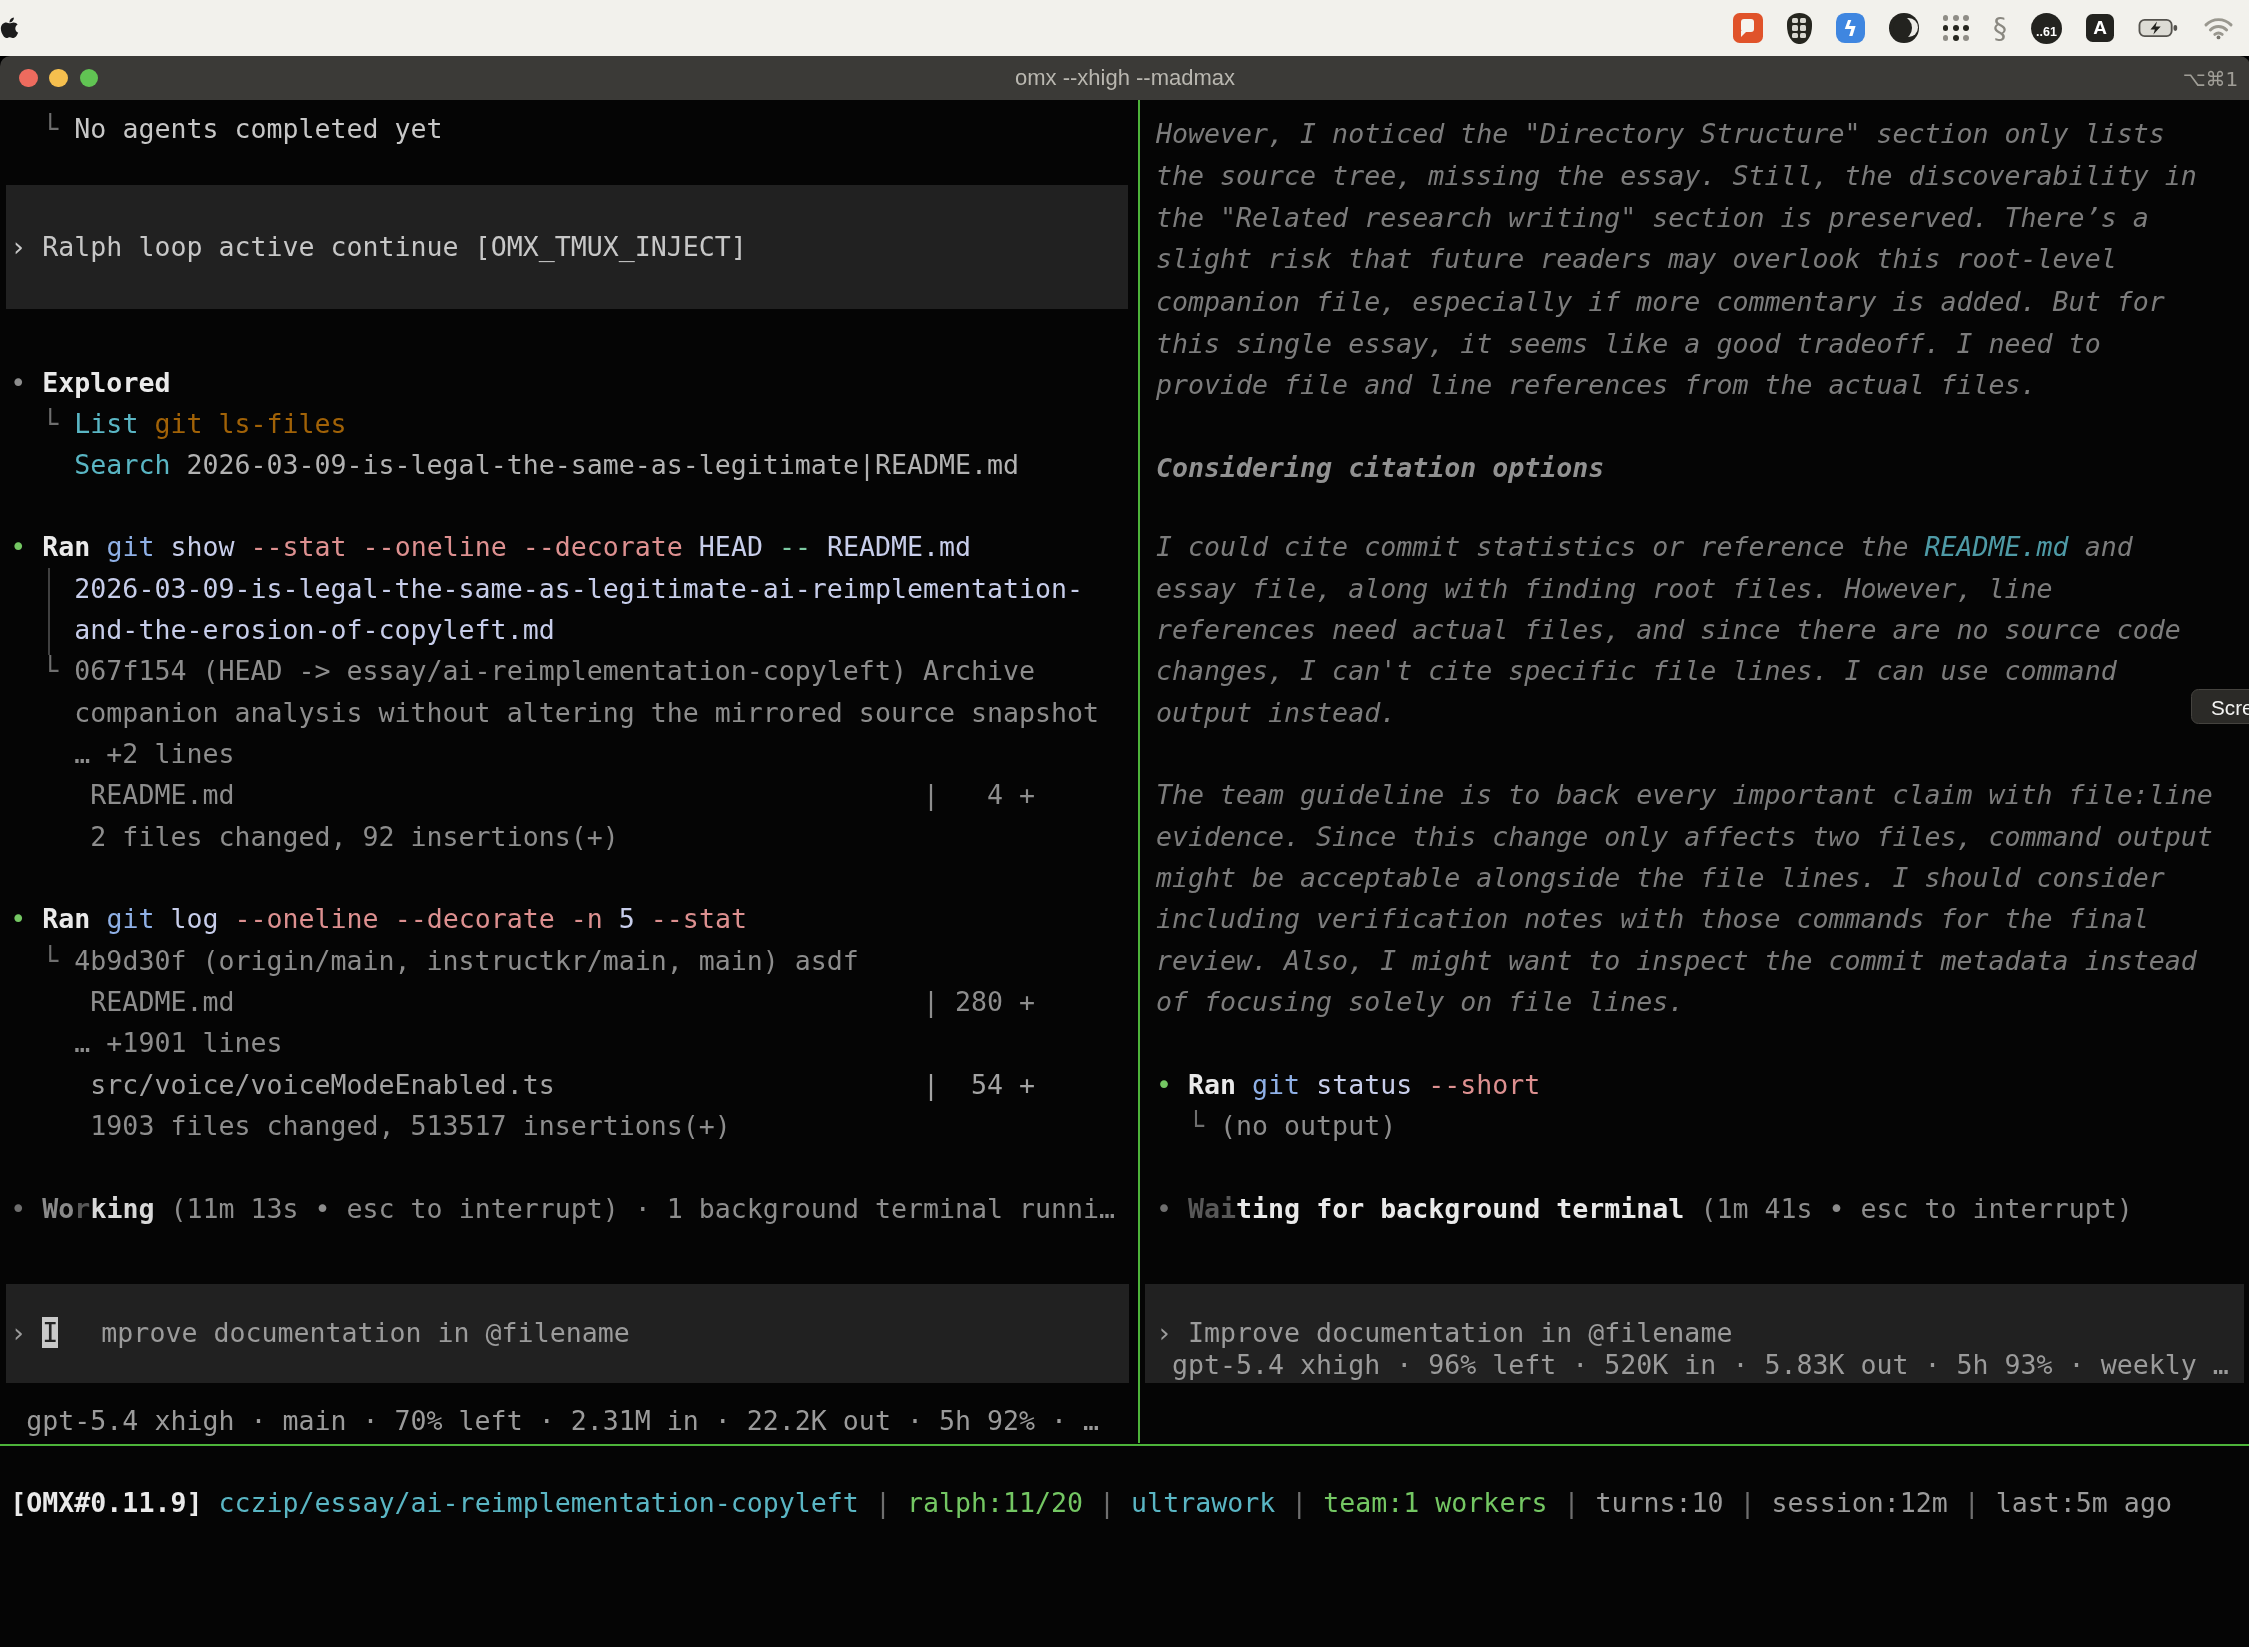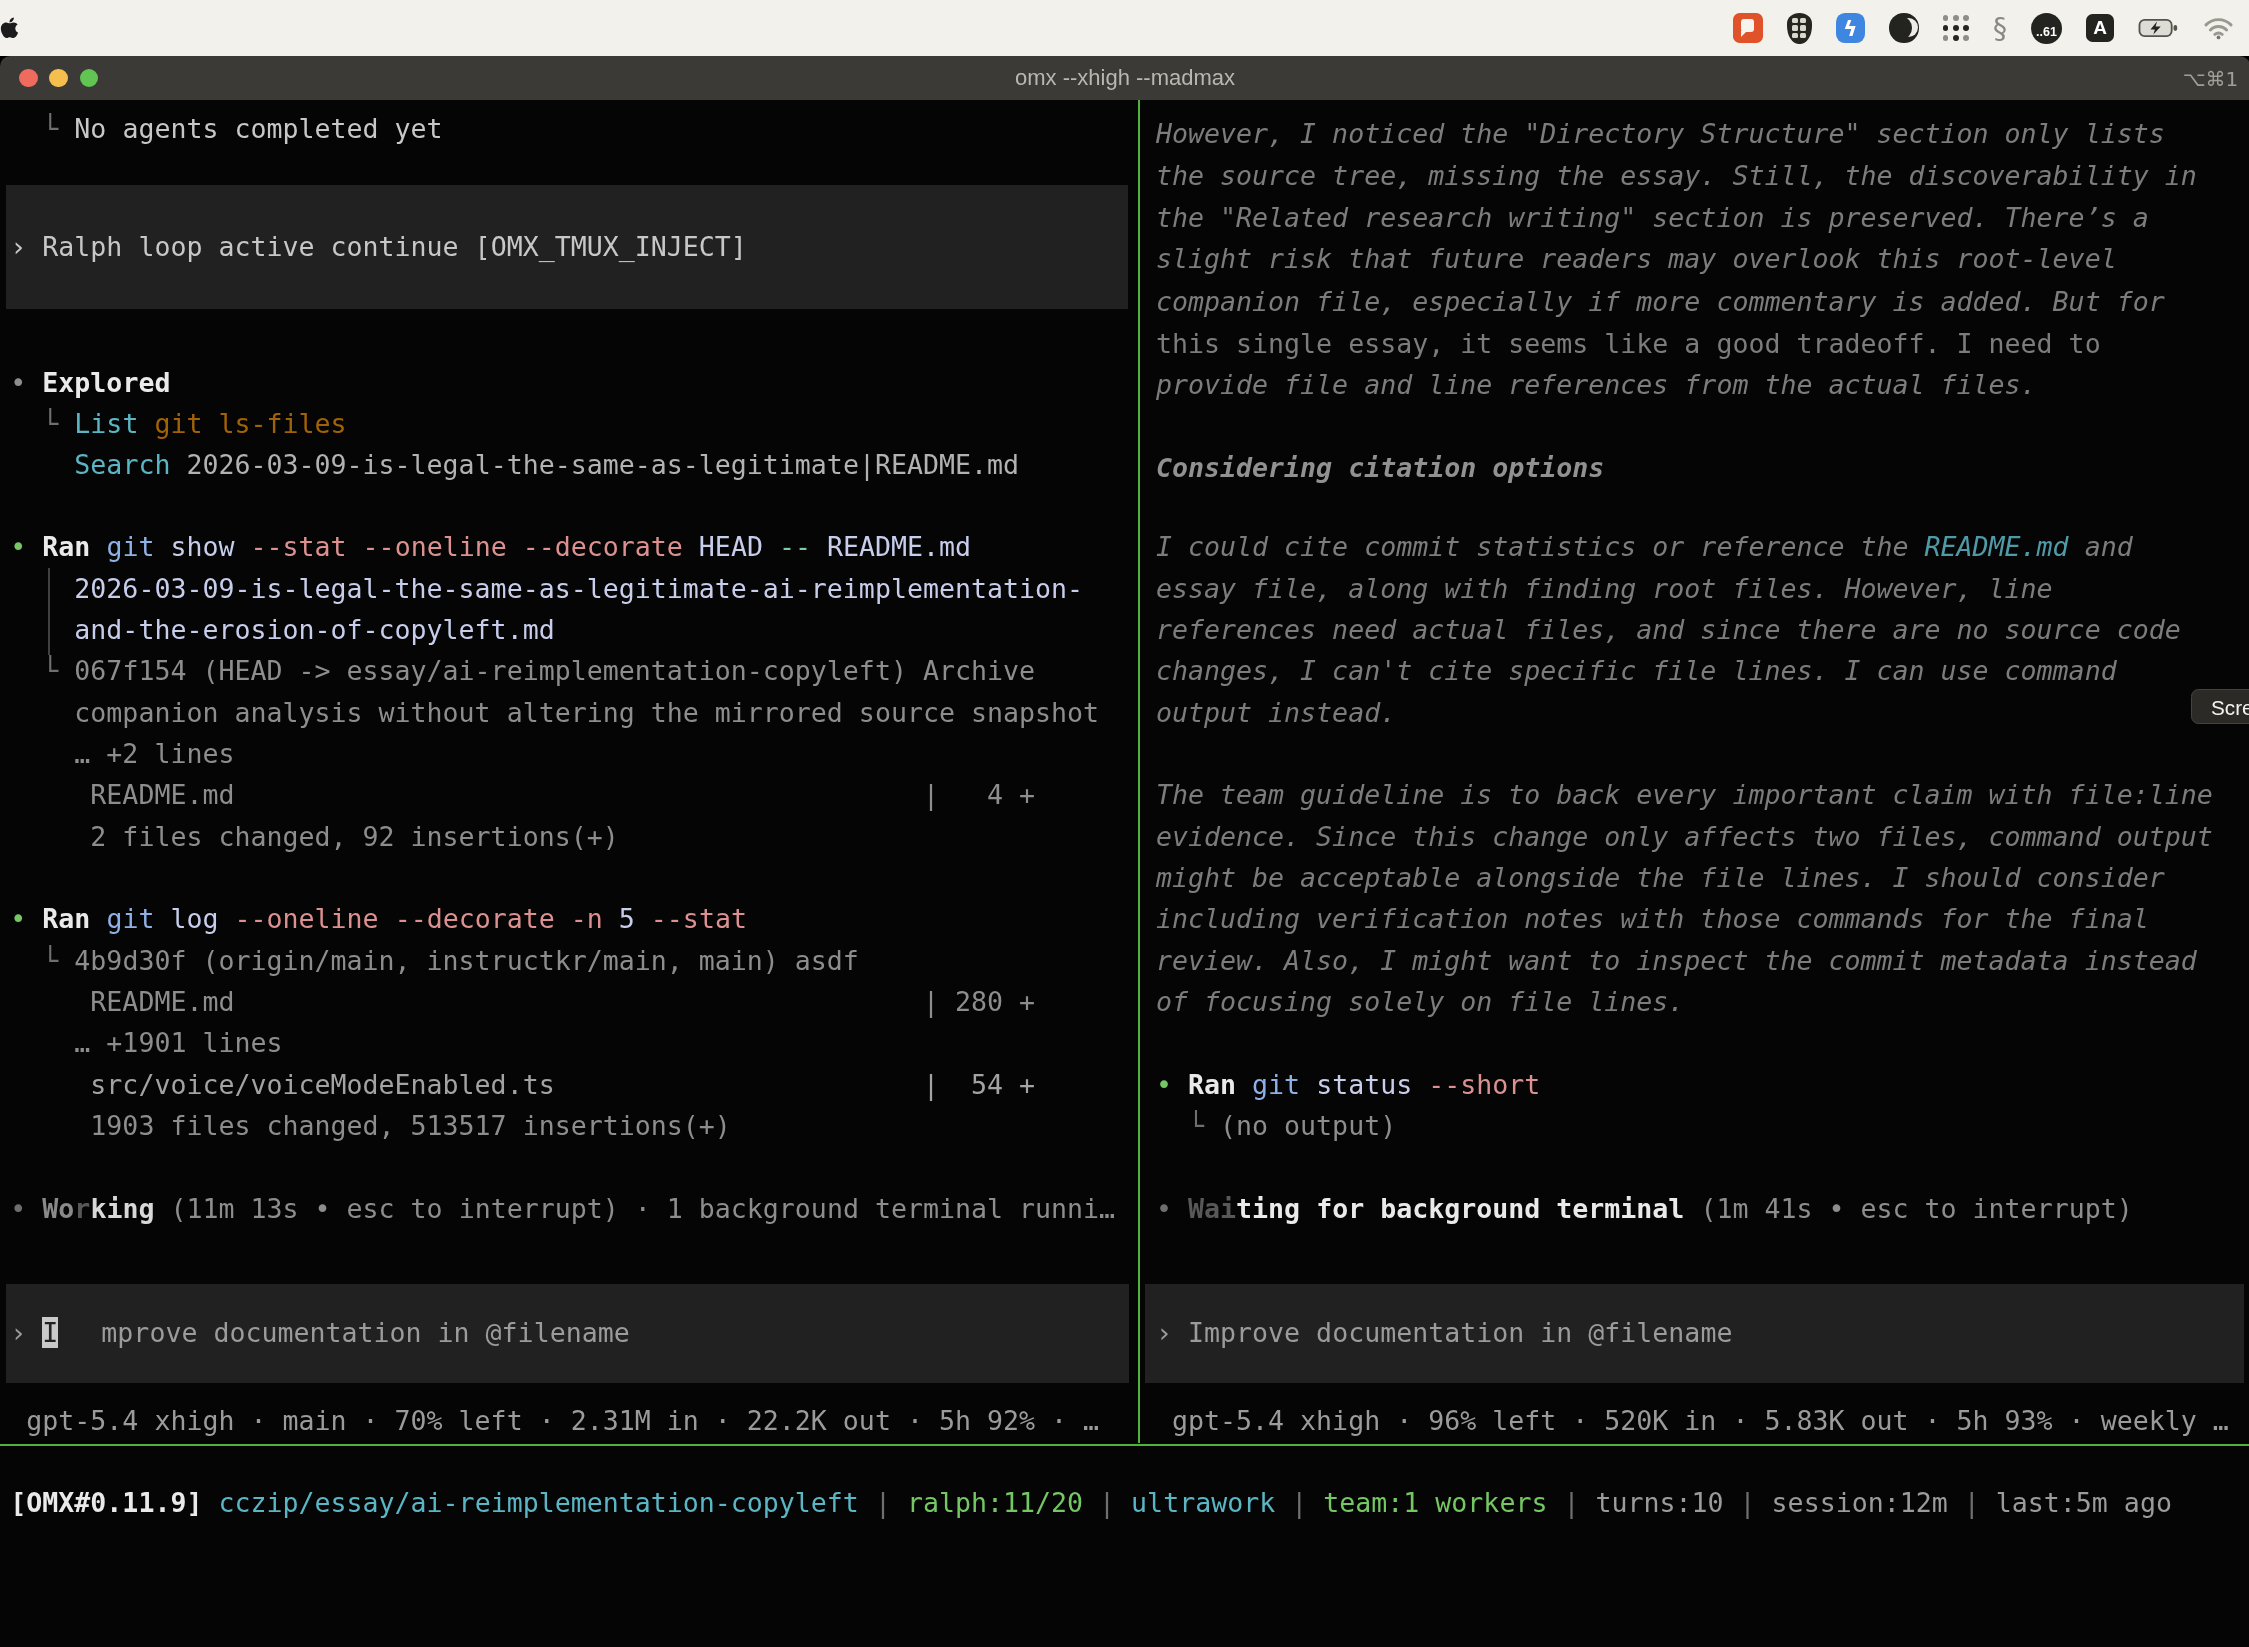--- a/index.html
+++ b/index.html
@@ -171,39 +171,39 @@
       <div class="tline" style="top: 1312px;"><span style="color: rgb(155, 155, 155);">› </span><span style="color: rgb(34, 34, 34); background: rgb(201, 201, 201);">I</span><span style="color: rgb(155, 155, 155); padding-left: 43px;">mprove documentation in @filename</span></div>
       <div class="tline" style="top: 1400px;"><span style="color: rgb(155, 155, 155);"> gpt-5.4 xhigh · main · 70% left · 2.31M in · 22.2K out · 5h 92% · …</span></div>
     </div>
   <div class="pane" id="right-pane" style="left: 1156px; width: 1094px;">
       <div class="prompt-box" style="left: -11px; top: 1284px; width: 1099px; height: 99px; background: rgb(33, 33, 33);"></div>
       <div class="tline" style="top: 113px;"><span style="color: rgb(124, 124, 124); font-style: italic;">However, I noticed the "Directory Structure" section only lists</span></div>
       <div class="tline" style="top: 155px;"><span style="color: rgb(124, 124, 124); font-style: italic;">the source tree, missing the essay. Still, the discoverability in</span></div>
       <div class="tline" style="top: 197px;"><span style="color: rgb(124, 124, 124); font-style: italic;">the "Related research writing" section is preserved. There’s a</span></div>
       <div class="tline" style="top: 238px;"><span style="color: rgb(124, 124, 124); font-style: italic;">slight risk that future readers may overlook this root-level</span></div>
       <div class="tline" style="top: 281px;"><span style="color: rgb(124, 124, 124); font-style: italic;">companion file, especially if more commentary is added. But for</span></div>
-      <div class="tline" style="top: 323px;"><span style="color: rgb(124, 124, 124); ">this single essay, it seems like a good tradeoff. I need to</span></div>
+      <div class="tline" style="top: 323px;"><span style="color: rgb(124, 124, 124); font-style: italic;">this single essay, it seems like a good tradeoff. I need to</span></div>
       <div class="tline" style="top: 364px;"><span style="color: rgb(124, 124, 124); font-style: italic;">provide file and line references from the actual files.</span></div>
       <div class="tline" style="top: 447px;"><span style="color: rgb(145, 145, 145); font-weight: 700; font-style: italic;">Considering citation options</span></div>
       <div class="tline" style="top: 526px;"><span style="color: rgb(124, 124, 124); font-style: italic;">I could cite commit statistics or reference the </span><span style="color: rgb(78, 154, 166); font-style: italic;">README.md</span><span style="color: rgb(124, 124, 124); font-style: italic;"> and</span></div>
       <div class="tline" style="top: 568px;"><span style="color: rgb(124, 124, 124); font-style: italic;">essay file, along with finding root files. However, line</span></div>
       <div class="tline" style="top: 609px;"><span style="color: rgb(124, 124, 124); font-style: italic;">references need actual files, and since there are no source code</span></div>
       <div class="tline" style="top: 650px;"><span style="color: rgb(124, 124, 124); font-style: italic;">changes, I can't cite specific file lines. I can use command</span></div>
       <div class="tline" style="top: 692px;"><span style="color: rgb(124, 124, 124); font-style: italic;">output instead.</span></div>
       <div class="tline" style="top: 774px;"><span style="color: rgb(124, 124, 124); font-style: italic;">The team guideline is to back every important claim with file:line</span></div>
       <div class="tline" style="top: 816px;"><span style="color: rgb(124, 124, 124); font-style: italic;">evidence. Since this change only affects two files, command output</span></div>
       <div class="tline" style="top: 857px;"><span style="color: rgb(124, 124, 124); font-style: italic;">might be acceptable alongside the file lines. I should consider</span></div>
       <div class="tline" style="top: 898px;"><span style="color: rgb(124, 124, 124); font-style: italic;">including verification notes with those commands for the final</span></div>
       <div class="tline" style="top: 940px;"><span style="color: rgb(124, 124, 124); font-style: italic;">review. Also, I might want to inspect the commit metadata instead</span></div>
       <div class="tline" style="top: 981px;"><span style="color: rgb(124, 124, 124); font-style: italic;">of focusing solely on file lines.</span></div>
       <div class="tline" style="top: 1064px;"><span style="color: rgb(116, 199, 99);">• </span><span style="color: rgb(234, 234, 234); font-weight: 700;">Ran</span><span style="color: rgb(178, 178, 178);"> </span><span style="color: rgb(143, 176, 230);">git</span><span style="color: rgb(178, 178, 178);"> </span><span style="color: rgb(199, 205, 234);">status</span><span style="color: rgb(178, 178, 178);"> </span><span style="color: rgb(221, 144, 144);">--short</span></div>
       <div class="tline" style="top: 1105px;"><span style="color: rgb(111, 111, 111);">  └ </span><span style="color: rgb(141, 141, 141);">(no output)</span></div>
       <div class="tline" style="top: 1188px;"><span style="color: rgb(111, 111, 111);">• </span><span style="color: rgb(88, 88, 88); font-weight: 700;">Wai</span><span style="color: rgb(234, 234, 234); font-weight: 700;">ting for background terminal</span><span style="color: rgb(141, 141, 141);"> (1m 41s • esc to interrupt)</span></div>
       <div class="tline" style="top: 1312px;"><span style="color: rgb(155, 155, 155);">› </span><span style="color: rgb(155, 155, 155);">Improve documentation in @filename</span></div>
-      <div class="tline" style="top: 1400px;"><span style="color: rgb(155, 155, 155);"> gpt-5.4 xhigh · 96% left · 520K in · 5.83K out · 5h 93% · weekly …</span></div>
+      <div class="tline" style="top: 1344px;"><span style="color: rgb(155, 155, 155);"> gpt-5.4 xhigh · 96% left · 520K in · 5.83K out · 5h 93% · weekly …</span></div>
     </div>
 
   <div class="rule" id="divider-v" style="left: 1138px; top: 100px; width: 2.2px; height: 1343px; background: rgb(77, 179, 58);"></div>
   <div class="rule" id="divider-h" style="left: 0px; top: 1444px; width: 2250px; height: 2.2px; background: rgb(77, 179, 58);"></div>
 
   <div class="tline" id="omx-line" style="left: 10.3px; top: 1482px;"><span style="color: rgb(234, 234, 234); font-weight: 700;">[OMX#0.11.9]</span><span style="color: rgb(141, 141, 141);"> </span><span style="color: rgb(90, 182, 196);">cczip/essay/ai-reimplementation-copyleft</span><span style="color: rgb(111, 111, 111);"> | </span><span style="color: rgb(116, 199, 99);">ralph:11/20</span><span style="color: rgb(111, 111, 111);"> | </span><span style="color: rgb(90, 182, 196);">ultrawork</span><span style="color: rgb(111, 111, 111);"> | </span><span style="color: rgb(116, 199, 99);">team:1 workers</span><span style="color: rgb(111, 111, 111);"> | </span><span style="color: rgb(155, 155, 155);">turns:10</span><span style="color: rgb(111, 111, 111);"> | </span><span style="color: rgb(155, 155, 155);">session:12m</span><span style="color: rgb(111, 111, 111);"> | </span><span style="color: rgb(155, 155, 155);">last:5m ago</span></div>
 
 
   <div class="overlay-pill" id="overlay-pill" style="background: rgb(43, 42, 39); border: 1.5px solid rgb(69, 67, 63); color: rgb(244, 244, 243);">
     <span>Scre</span>

